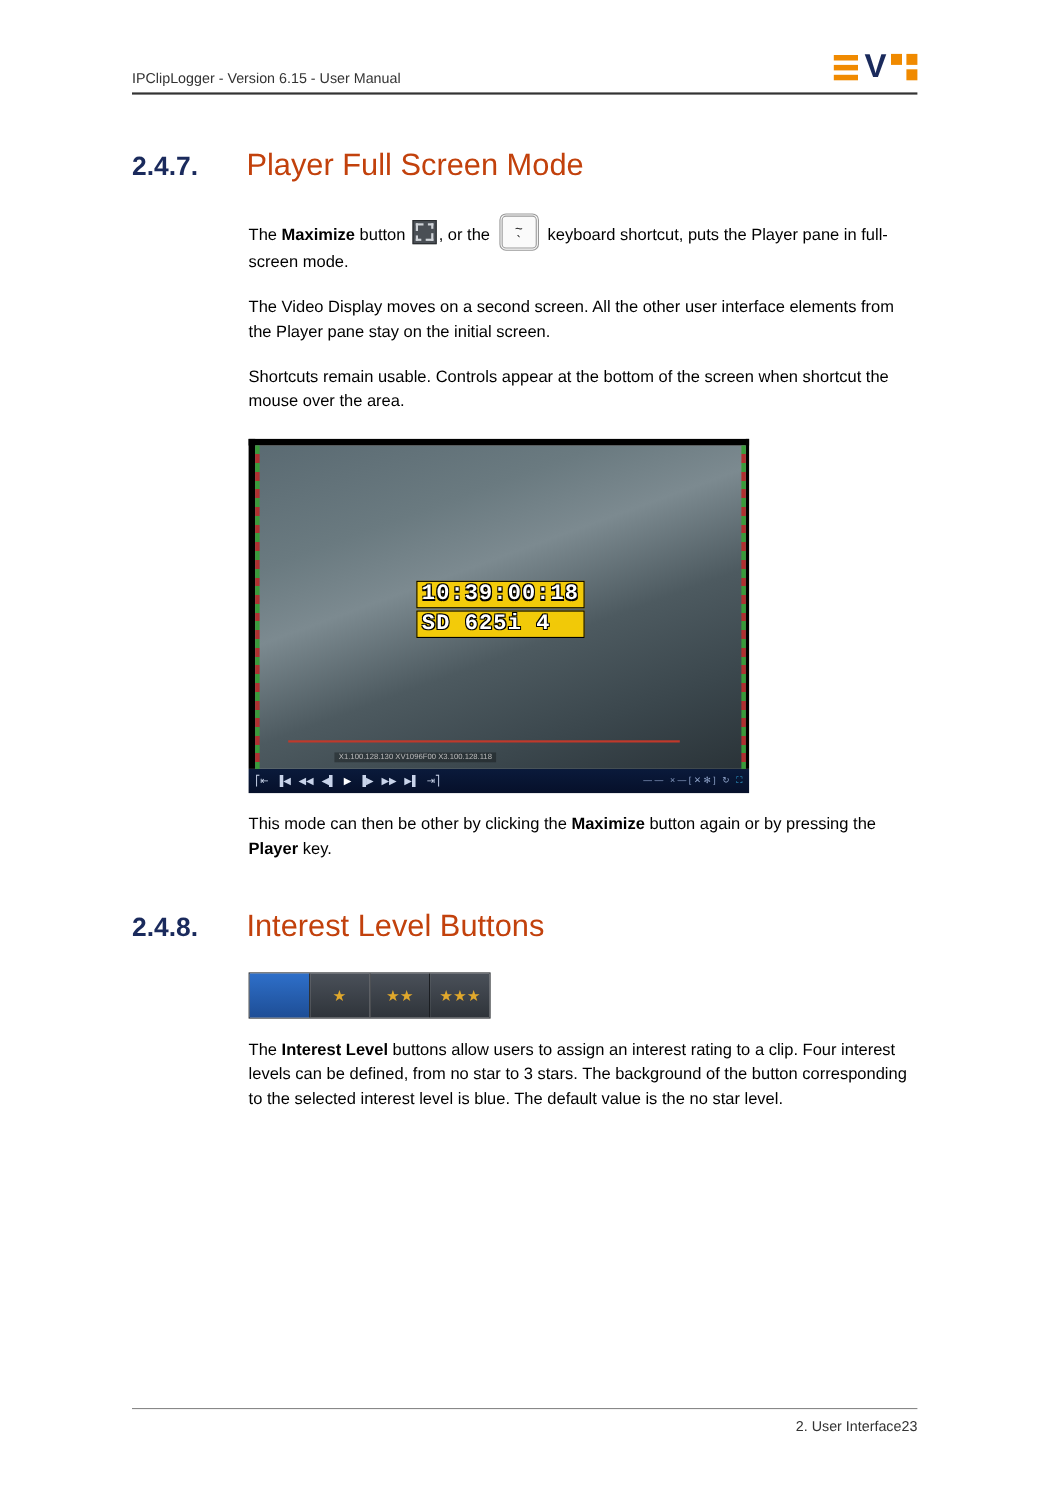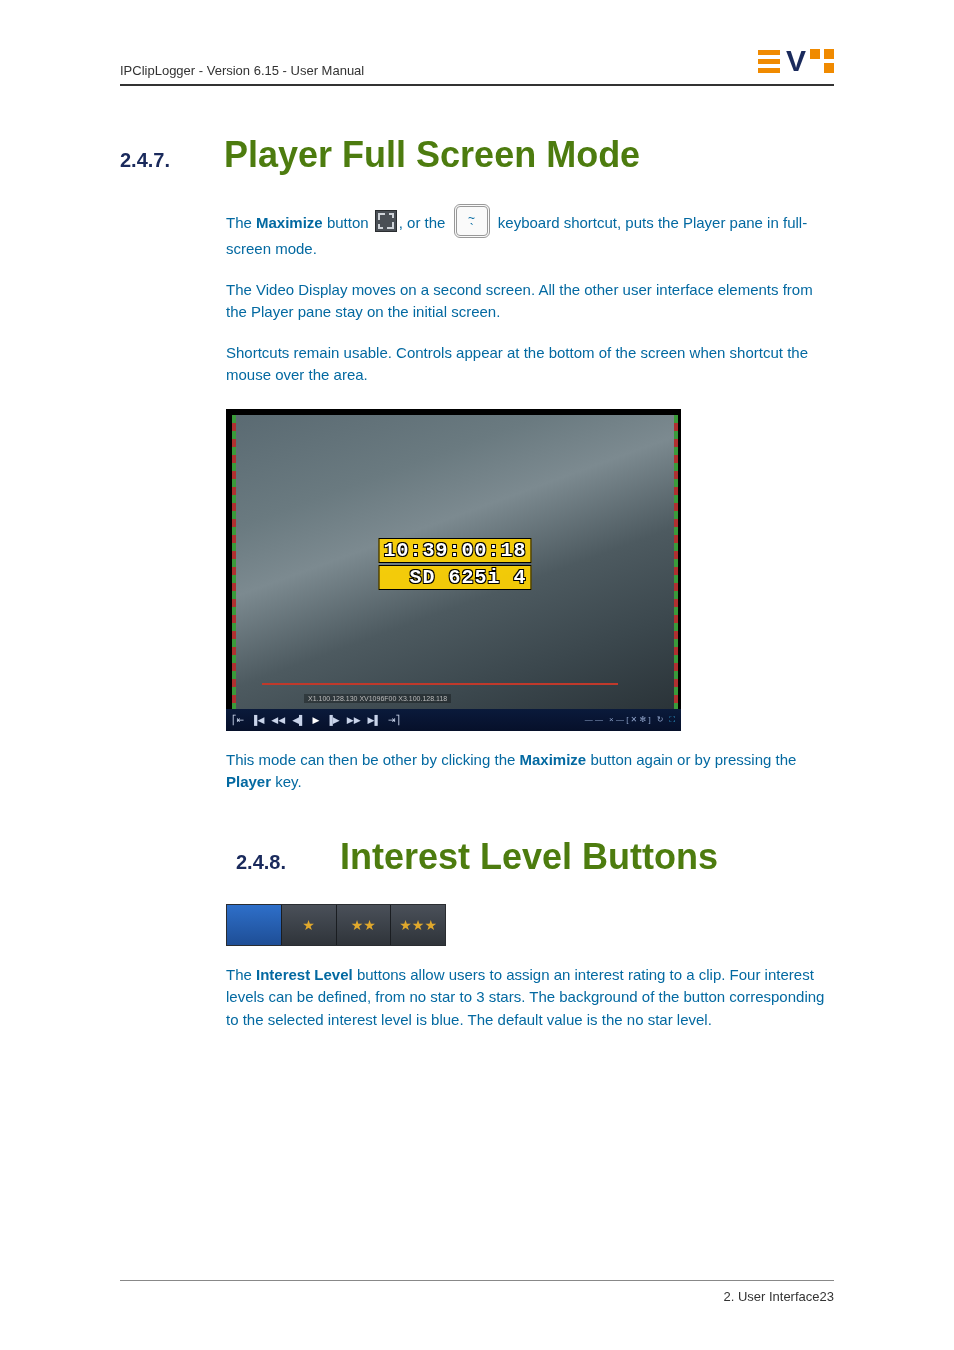--- a/index.html
+++ b/index.html
@@ -10,45 +10,45 @@
   .logo { display: flex; align-items: center; gap: 6px; }
   .logo-bars { display: flex; flex-direction: column; gap: 4px; }
   .logo-bars span { display: block; width: 22px; height: 5px; background: #f08a00; }
   .logo-v { font-size: 30px; font-weight: 700; color: #1a2a5c; letter-spacing: -2px; }
   .logo-sq { display: grid; grid-template-columns: repeat(2, 10px); grid-template-rows: repeat(2, 10px); gap: 4px; }
   .logo-sq span { background: #f08a00; }
   .logo-sq span:nth-child(3) { background: transparent; }
 
   .content { margin-left: 0; }
   .section-row { display: flex; align-items: baseline; gap: 36px; margin-top: 10px; }
-  .sec-num { font-size: 20px; font-weight: 700; color: #1a2a5c; flex-shrink: 0; width: 68px; }
-  .sec-title { font-size: 36px; font-weight: 700; color: #4d7c0f; }
+  .sec-num { font-size: 24px; font-weight: 700; color: #1a2a5c; flex-shrink: 0; width: 68px; }
+  .sec-title { font-size: 28px; font-weight: 400; color: #c2410c; }
   .body-col { margin-left: 106px; }
-  p.body { font-size: 15px; line-height: 1.5; color: #0369a1; margin-top: 18px; }
+  p.body { font-size: 15px; line-height: 1.5; color: #000000; margin-top: 18px; }
   p.body.first { margin-top: 28px; }
   b { font-weight: 700; }
   .icon-inline { display: inline-block; vertical-align: -4px; margin: 0 2px; }
   .maximize-icon { width: 22px; height: 22px; background: #4a4f55; border: 1px solid #2a2d30; position: relative; }
   .maximize-icon::before, .maximize-icon::after {
     content: ''; position: absolute; width: 5px; height: 5px; border: 2px solid #cfd3d8;
   }
   .maximize-icon::before { top: 2px; left: 2px; border-right: none; border-bottom: none; }
   .maximize-icon::after { bottom: 2px; right: 2px; border-left: none; border-top: none; }
   .maximize-icon .tr { position: absolute; top: 2px; right: 2px; width: 5px; height: 5px; border: 2px solid #cfd3d8; border-left:none; border-bottom:none; }
   .maximize-icon .bl { position: absolute; bottom: 2px; left: 2px; width: 5px; height: 5px; border: 2px solid #cfd3d8; border-right:none; border-top:none; }
 
   .key-icon { display:inline-block; vertical-align: -10px; width: 36px; height: 34px; border: 3px double #999; border-radius: 6px; background: #fafafa; position: relative; margin: 0 4px; }
   .key-icon::before { content: '~'; position: absolute; top: 2px; left: 50%; transform: translateX(-50%); font-size: 12px; }
   .key-icon::after { content: '`'; position: absolute; top: 13px; left: 50%; transform: translateX(-50%); font-size: 12px; }
 
   .player-figure { margin-top: 22px; width: 455px; }
   .player-figure .video { position: relative; width: 455px; height: 300px; background: linear-gradient(160deg,#5a6a72 0%, #6a7a80 25%, #7c8a90 40%, #4d5a60 60%, #3b474d 80%, #2a3338 100%); border-top: 6px solid #000; border-left: 6px solid #000; border-right: 3px solid #000; }
   .player-figure .video::before { content:''; position:absolute; left:0; top:0; bottom:0; width:4px; background: repeating-linear-gradient(#3a9b3a 0 8px, #b03030 8px 16px); }
   .player-figure .video::after { content:''; position:absolute; right:0; top:0; bottom:0; width:4px; background: repeating-linear-gradient(#3a9b3a 0 8px, #b03030 8px 16px); }
-  .overlay-tc { position:absolute; top:42%; left:50%; transform:translateX(-50%); text-align:right; }
+  .overlay-tc { position:absolute; top:42%; left:50%; transform:translateX(-50%); text-align:left; }
   .overlay-tc .line { display:inline-block; background: rgba(255,210,0,.92); color:#111; font-family: 'Courier New', monospace; font-weight:700; font-size:20px; letter-spacing:1px; padding:0 4px; border:1px solid #000; text-shadow: -1px -1px 0 #000, 1px -1px 0 #000, -1px 1px 0 #000, 1px 1px 0 #000; color:#fff; }
   .overlay-tc .line:nth-child(2){ display:block; margin-top:2px; }
   .scene-stripe { position:absolute; bottom:24px; left:30px; right:60px; height:2px; background:#c0392b; }
   .scene-label { position:absolute; bottom:6px; left:72px; font-size:7px; color:#bbb; background:rgba(0,0,0,.3); padding:1px 4px; }
   .controls { height: 22px; background: linear-gradient(#0a1a3b,#06102a); display:flex; align-items:center; justify-content:space-between; padding:0 6px; }
   .ctrl-left { display:flex; gap:7px; align-items:center; }
   .ctrl-left span { color:#c9d4ea; font-size:9px; }
   .ctrl-left .play { color:#fff; }
   .ctrl-right { display:flex; gap:6px; align-items:center; }
   .ctrl-right span { color:#8fa3c9; font-size:8px; }
@@ -132,21 +132,21 @@
 
       <p class="body">
         <span>This mode can then be other by clicking the </span>
         <b>Maximize</b>
         <span> button again or by pressing the </span>
         <b>Player</b>
         <span> key.</span>
       </p>
     </div>
 
-    <div class="section-row" style="margin-top:42px;justify-content:center;">
+    <div class="section-row" style="margin-top:42px;">
       <span class="sec-num">2.4.8.</span>
       <span class="sec-title">Interest Level Buttons</span>
     </div>
     <div class="body-col">
       <div class="interest-fig">
         <div class="interest-btn"></div>
         <div class="interest-btn">★</div>
         <div class="interest-btn">★★</div>
         <div class="interest-btn">★★★</div>
       </div>

